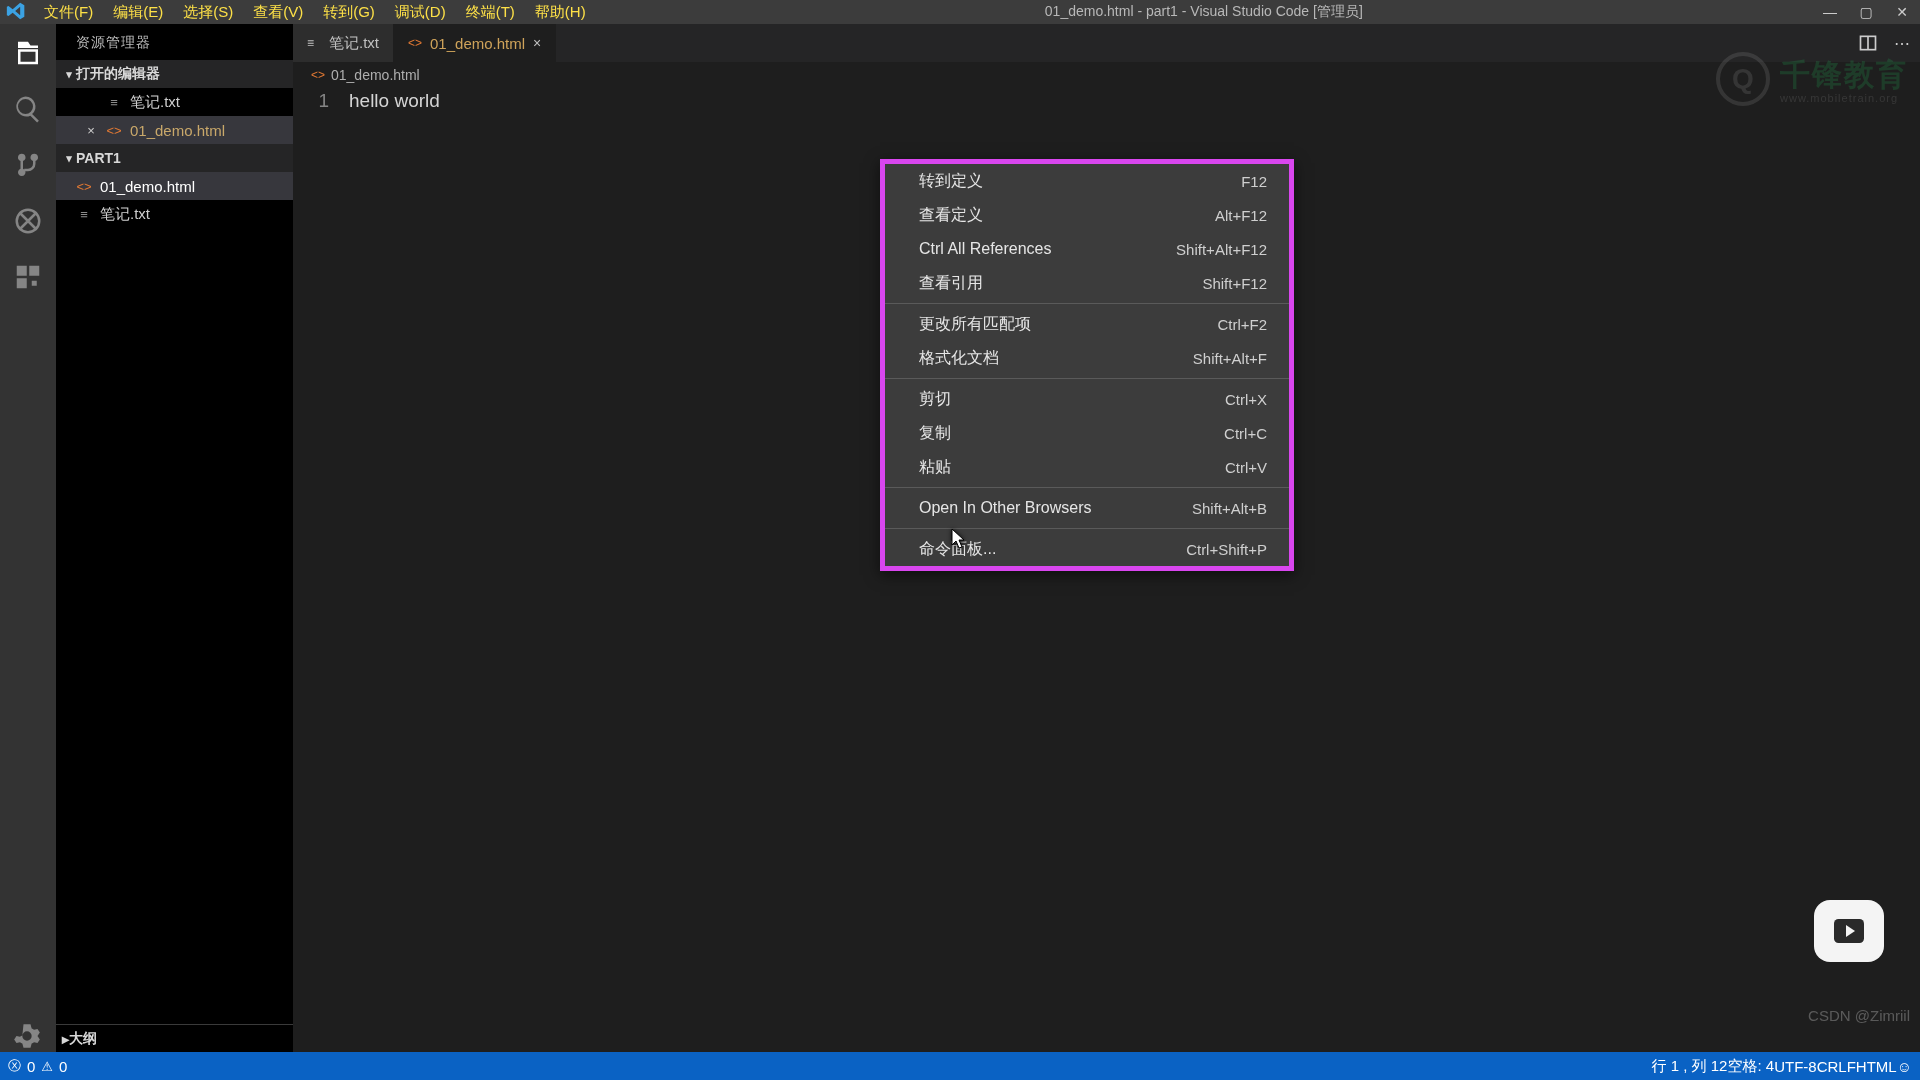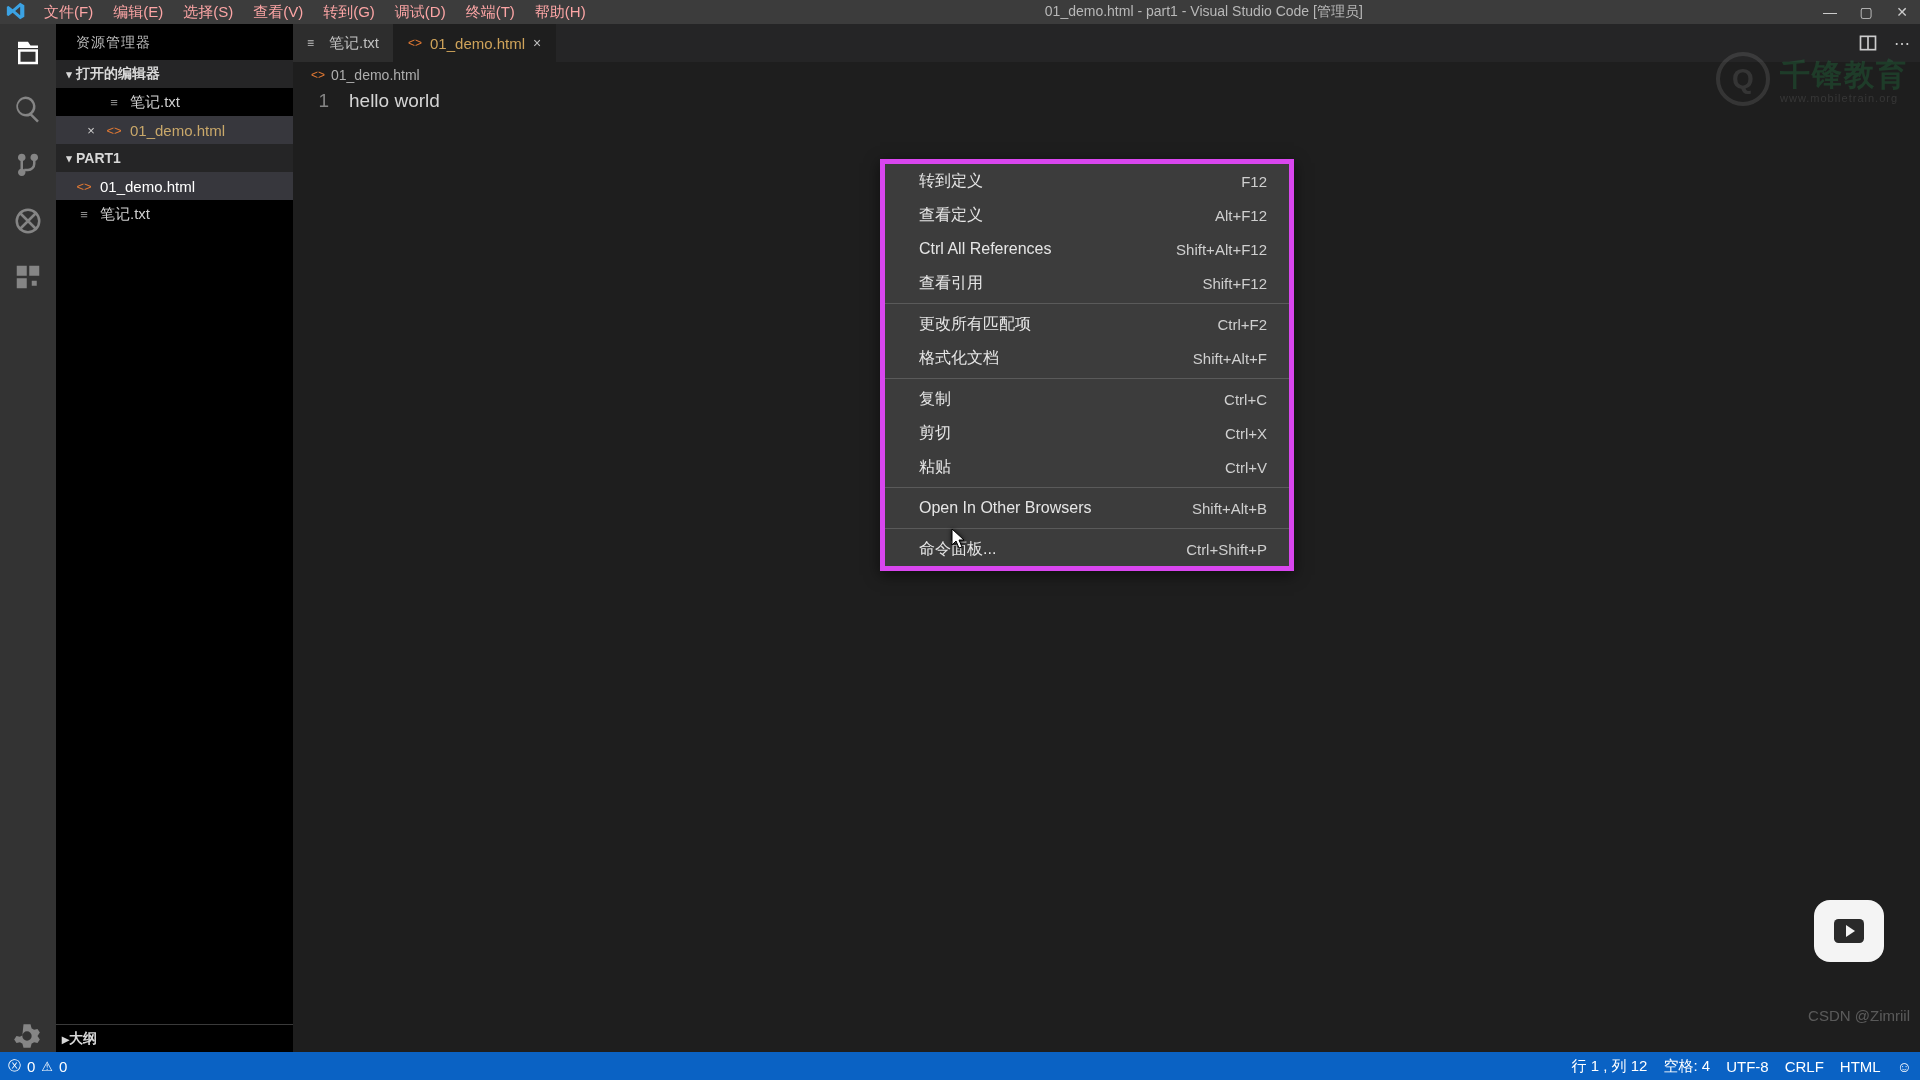--- a/index.html
+++ b/index.html
@@ -1,21 +1,21 @@
 <!DOCTYPE html>
 <html><head>
 <meta charset="utf-8">
 <style>
 * { margin: 0; padding: 0; box-sizing: border-box; font-family: "Segoe UI", "Microsoft YaHei", sans-serif; user-select: none; }
 html, body { width: 1920px; height: 1080px; overflow: hidden; background: #1e1e1e; color: #cccccc; }
 
 .titlebar { height: 24px; background: #3c3c3c; display: flex; align-items: center; font-size: 15px; }
 .titlebar .vs-logo { width: 22px; height: 22px; margin: 0 6px; color: #3ba2e3; }
 .titlebar .menus { display: flex; }
-.titlebar .menus .menu-item { padding: 0 10px; color: #fca5a5; cursor: default; }
+.titlebar .menus .menu-item { padding: 0 10px; color: #fde047; cursor: default; }
 .titlebar .title-text { flex: 1; text-align: center; color: #b8b8b8; font-size: 14px; }
 .titlebar .win-controls { display: flex; }
 .titlebar .win-controls div { width: 36px; text-align: center; color: #cccccc; font-size: 14px; }
 
 .body-row { display: flex; height: calc(100% - 24px - 28px); }
 
 .activitybar { width: 56px; background: #333333; display: flex; flex-direction: column; align-items: center; padding-top: 14px; gap: 26px; }
 .activitybar .ab-icon { width: 30px; height: 30px; color: #858585; cursor: pointer; }
 .activitybar .ab-icon.active { color: #ffffff; }
 .activitybar .spacer { flex: 1; }
@@ -59,21 +59,21 @@
 .context-menu .cm-sep { height: 1px; background: #5a5a5a; margin: 3px 0; }
 .context-menu .cm-item .shortcut { color: #cfcfcf; font-size: 15px; }
 .context-menu .cm-item.highlight .shortcut { color: #ffffff; }
 
 .cursor-arrow { position: absolute; left: 658px; top: 505px; width: 14px; height: 20px; pointer-events: none; }
 .cursor-arrow svg { filter: drop-shadow(0 0 2px rgba(0,0,0,.8)); }
 
 .statusbar { height: 28px; background: #0a62c4; display: flex; align-items: center; font-size: 15px; color: #ffffff; padding: 0 8px; }
 .statusbar .left { display: flex; align-items: center; gap: 6px; }
 .statusbar .left .circ { font-size: 13px; }
-.statusbar .right { margin-left: auto; display: flex; gap: 16px; align-items: center; }
+.statusbar .right { margin-left: auto; display: flex; align-items: center; }
 
 .watermark { position: absolute; right: 12px; top: 28px; display: flex; align-items: center; gap: 10px; opacity: .18; pointer-events: none; }
 .watermark .wm-circle { width: 54px; height: 54px; border: 4px solid #a0a0a0; border-radius: 50%; display:flex; align-items:center; justify-content:center; color:#a0a0a0; font-size:28px; font-weight:bold; }
 .watermark .wm-text { color: #22c55e; font-size: 30px; font-weight: 600; letter-spacing: 2px; }
 .watermark .wm-sub { color: #a0a0a0; font-size: 11px; letter-spacing: 1px; margin-top:-4px; }
 
 .float-play { position: absolute; right: 36px; bottom: 90px; width: 70px; height: 62px; background: #f4f4f4; border-radius: 16px; display:flex; align-items:center; justify-content:center; }
 .float-play svg { width: 36px; height: 36px; fill: #2a2a2a; }
 
 .csdn-wm { position: absolute; right: 10px; bottom: 28px; color: #c8c8c8; opacity: .35; font-size: 15px; pointer-events:none; }
@@ -235,26 +235,26 @@
         <div class="cm-item">
           <span>更改所有匹配项</span>
           <span class="shortcut">Ctrl+F2</span>
         </div>
         <div class="cm-item">
           <span>格式化文档</span>
           <span class="shortcut">Shift+Alt+F</span>
         </div>
         <div class="cm-sep"></div>
         <div class="cm-item">
+          <span>剪切</span>
+          <span class="shortcut">Ctrl+X</span>
+        </div>
+        <div class="cm-item">
           <span>复制</span>
           <span class="shortcut">Ctrl+C</span>
-        </div>
-        <div class="cm-item">
-          <span>剪切</span>
-          <span class="shortcut">Ctrl+X</span>
         </div>
         <div class="cm-item">
           <span>粘贴</span>
           <span class="shortcut">Ctrl+V</span>
         </div>
         <div class="cm-sep"></div>
         <div class="cm-item">
           <span>Open In Other Browsers</span>
           <span class="shortcut">Shift+Alt+B</span>
         </div>

